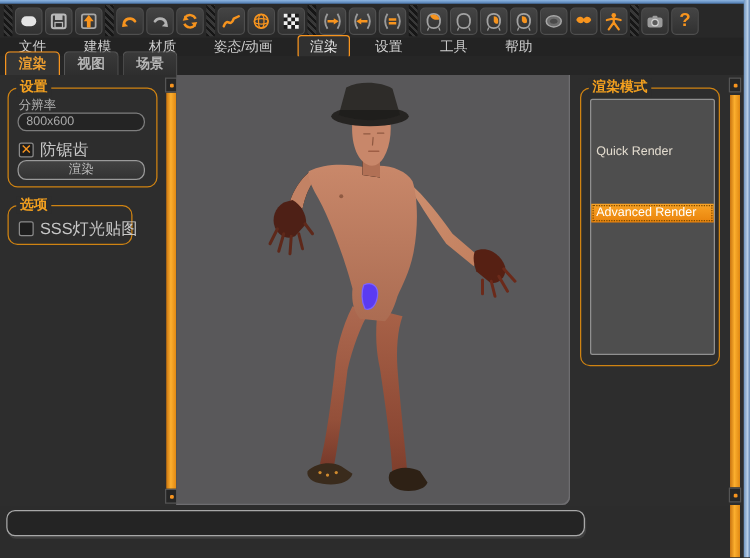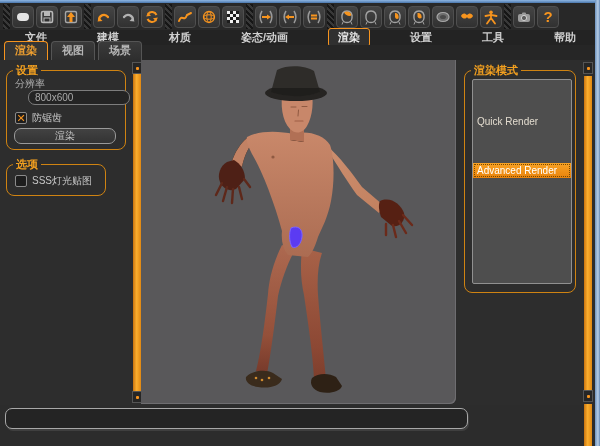--- a/index.html
+++ b/index.html
@@ -19,21 +19,21 @@
   .tb-sep { width:7px; height:25px; margin:0 1px;
     background:repeating-linear-gradient(45deg,#161616 0 2px,#383838 2px 4px); }
   .tb-btn { width:22px; height:22px; margin:0 1px; border:1px solid #4f4f4f; border-radius:4px;
     background:linear-gradient(#444,#313131); display:flex; align-items:center; justify-content:center;
     flex:0 0 auto; }
   .tb-btn svg { display:block; }
   .help-glyph { color:#f7941e; font-weight:bold; font-size:15px; line-height:1; }
   
   .menubar { position:absolute; left:0; top:30px; width:595px; height:15px;
     background:#232323; display:flex; align-items:center; }
-  .menu-item { color:#cfcfcf; font-size:11px; font-weight:bold; padding:1px 9px; margin:0 15px;
+  .menu-item { color:#cfcfcf; font-size:11px; font-weight:normal; padding:1px 9px; margin:0 5px;
     border:1px solid transparent; border-radius:3px; white-space:nowrap; }
   .menu-item.selected { border-color:#f7941e; background:#303030; color:#e9e9e9; }
   
   .tabbar { position:absolute; left:0; top:45px; width:595px; height:15px;
     background:#262626; display:flex; align-items:flex-end; padding-left:4px; }
   .tab { font-size:11px; font-weight:bold; color:#b5b5b5; padding:1px 10px 2px; margin-right:3px;
     background:linear-gradient(#3a3a3a,#2e2e2e); border:1px solid #555; border-bottom:none;
     border-radius:4px 4px 0 0; white-space:nowrap; }
   .tab.selected { border-color:#f7941e; color:#f0a030; background:#353535; }
   
@@ -41,21 +41,21 @@
   .group { position:absolute; border:1px solid #cf8312; border-radius:8px; }
   .group-title { position:absolute; top:-8px; left:6px; background:#2d2d2d; color:#f3a01f;
     font-size:11px; font-weight:bold; padding:0 3px; line-height:14px; white-space:nowrap; }
   .field-label { color:#b4b4b4; font-size:10px; }
   .text-input { display:block; background:#242424; border:1px solid #7d7d7d; border-radius:7px;
     color:#a9a9a9; font-size:10px; font-family:inherit; padding:1px 6px; height:15px; width:102px; }
   .check-row { display:flex; align-items:center; gap:5px; }
   .checkbox { width:12px; height:12px; background:#1d1d1d; border:1px solid #8a8a8a; border-radius:2px;
     display:flex; align-items:center; justify-content:center; }
   .checkbox.checked::before { content:"\2715"; color:#f7941e; font-size:11px; font-weight:bold; line-height:1; }
-  .check-label { color:#c7c7c7; font-size:10px; white-space:nowrap; }
+  .check-label { color:#c7c7c7; font-size:13px; white-space:nowrap; }
   .btn { display:block; background:linear-gradient(#424242,#333); border:1px solid #9a9a9a; border-radius:7px;
     color:#c2c2c2; font-size:10px; text-align:center; height:16px; line-height:14px; width:102px; }
   
   .listbox { position:absolute; background:#4e4e4e; border:1px solid #909090; border-radius:2px; }
   .list-item { font-size:10px; color:#e3dccf; padding:2px 4px; white-space:nowrap;margin-top:34px; }
   .list-item.selected { background:linear-gradient(#f9a325,#e9830c); color:#fff;
     outline:1px dotted #7a4a00; outline-offset:-2px; }
   
   .vscroll { position:absolute; width:8px; background:linear-gradient(90deg,#c97410,#fbae2e 45%,#e08812); }
   .scroll-btn { position:absolute; width:10px; height:12px; background:#262626; border:1px solid #555;
@@ -257,21 +257,21 @@
   <span class="tab selected">渲染</span>
   <span class="tab">视图</span>
   <span class="tab">场景</span>
 </div>
 
 <div class="main">
 
   <div class="group" style="left:6px; top:10px; width:120px; height:80px;">
     <span class="group-title">设置</span>
     <div class="field-label" style="position:absolute; left:8px; top:6px;">分辨率</div>
-    <input class="text-input" style="position: absolute; left: 21px; top: 19px;" value="800x600">
+    <input class="text-input" style="position: absolute; left: 7px; top: 19px;" value="800x600">
     <div class="check-row" style="position:absolute; left:8px; top:40px;">
       <span class="checkbox checked"></span>
       <span class="check-label">防锯齿</span>
     </div>
     <div class="btn" style="position:absolute; left:7px; top:57px;">渲染</div>
   </div>
 
   <div class="group" style="left:6px; top:104px; width:100px; height:32px;">
     <span class="group-title">选项</span>
     <div class="check-row" style="position:absolute; left:8px; top:9px;">

